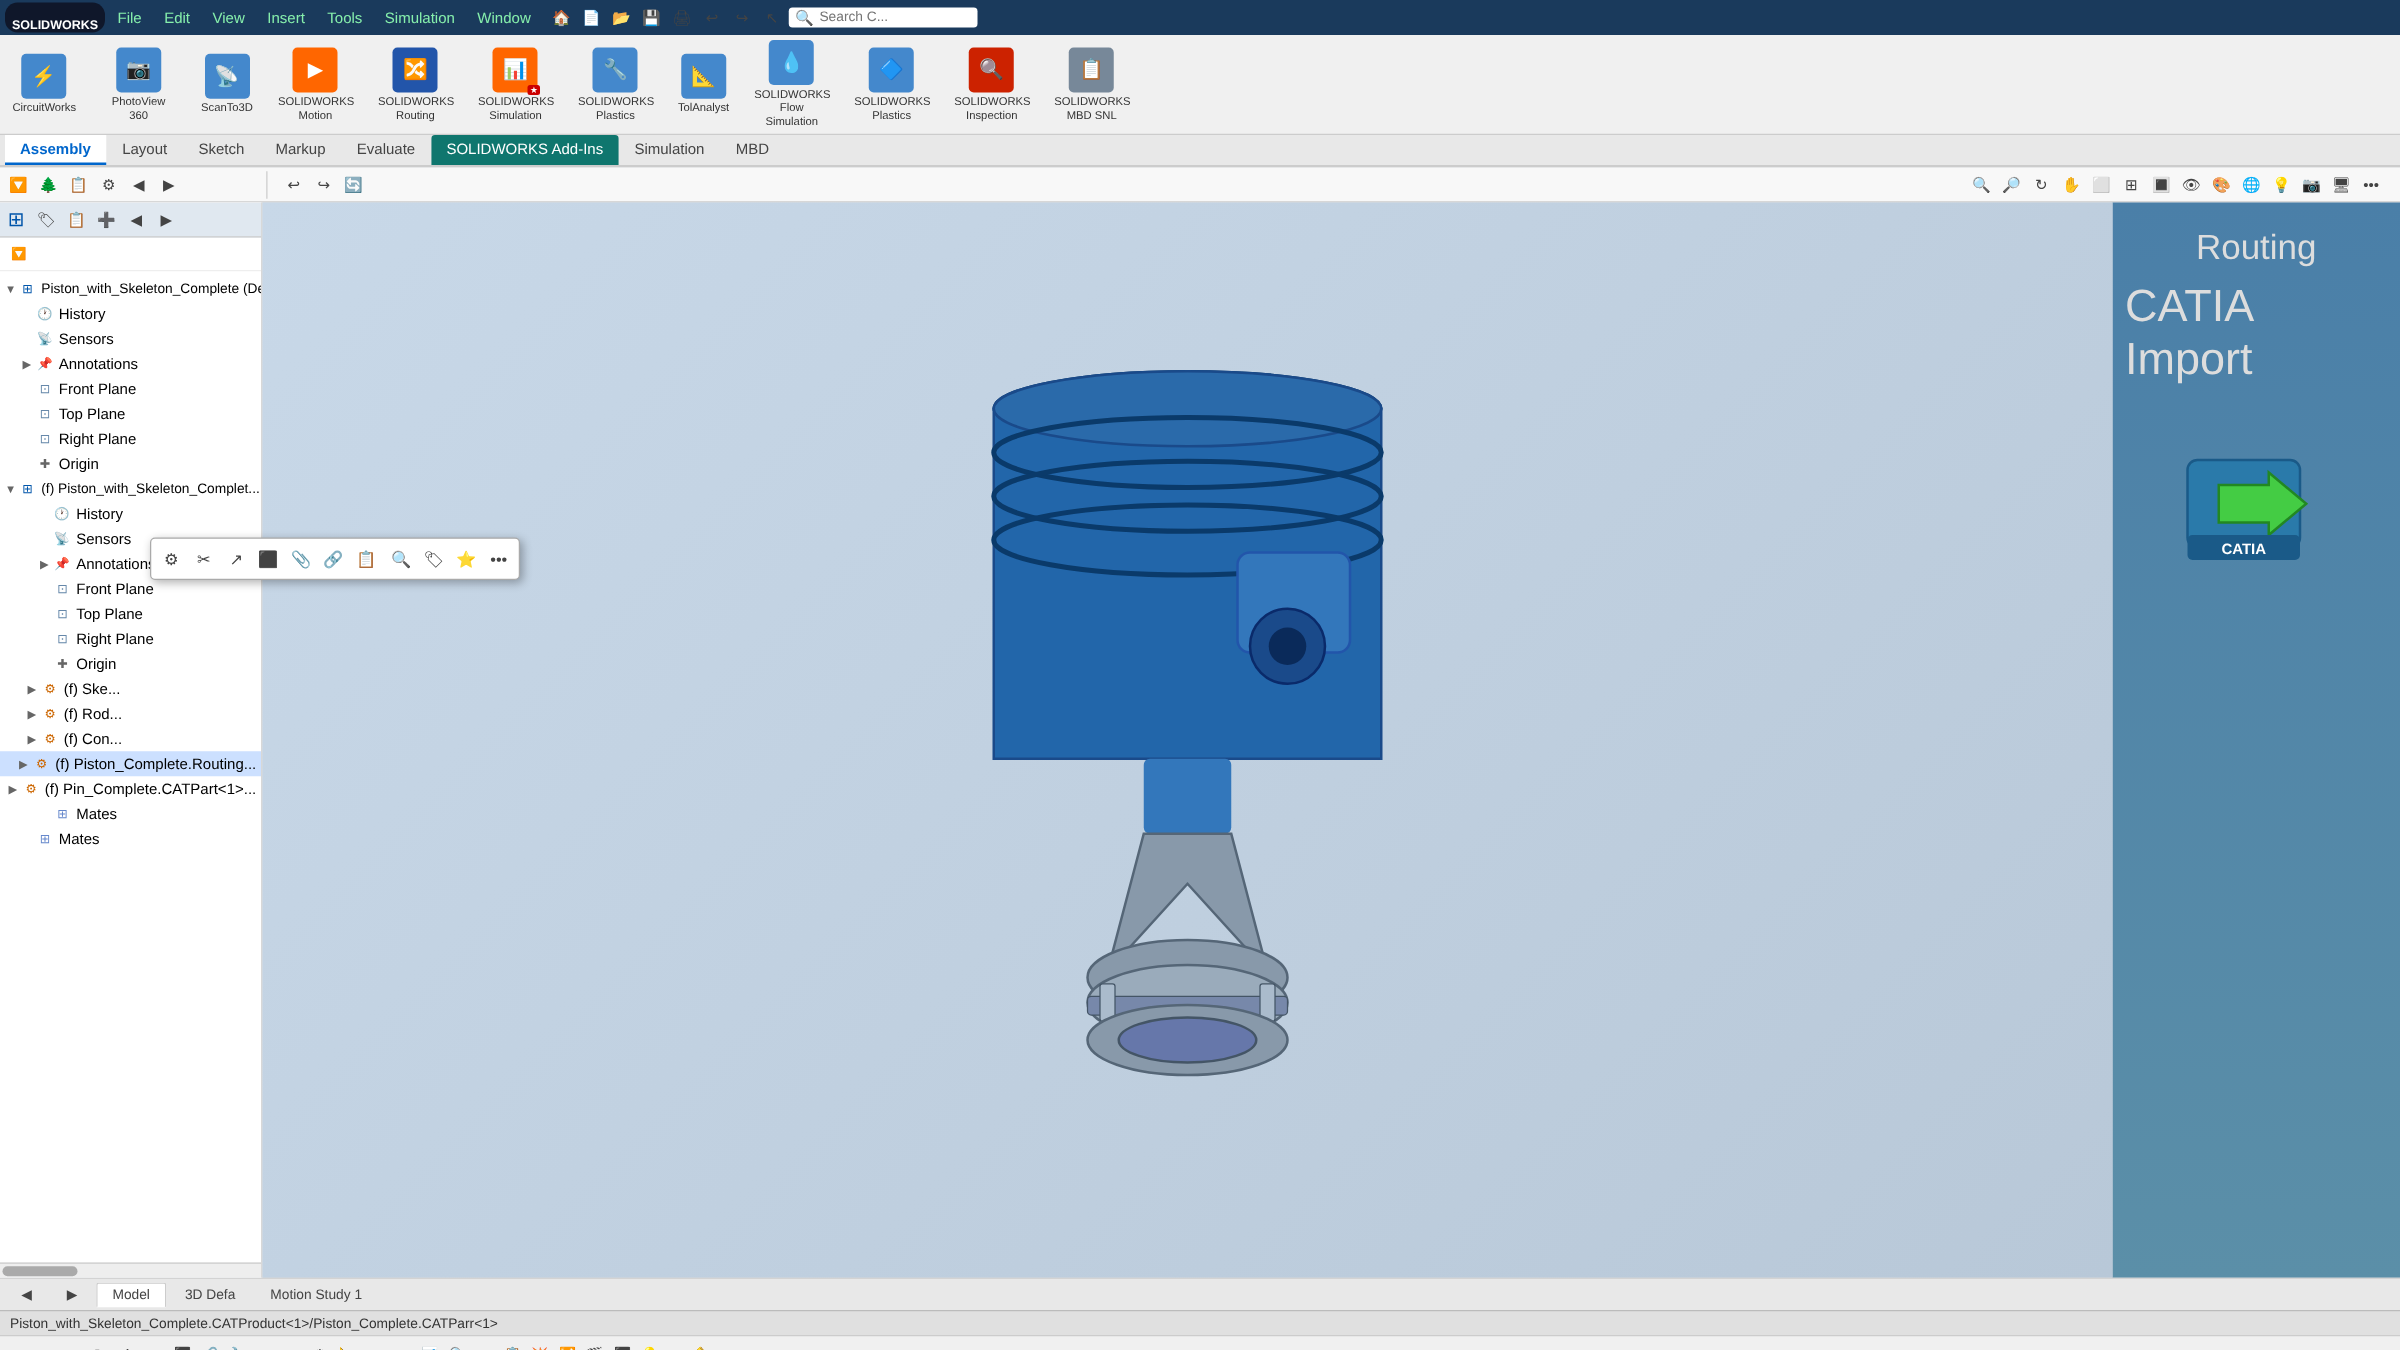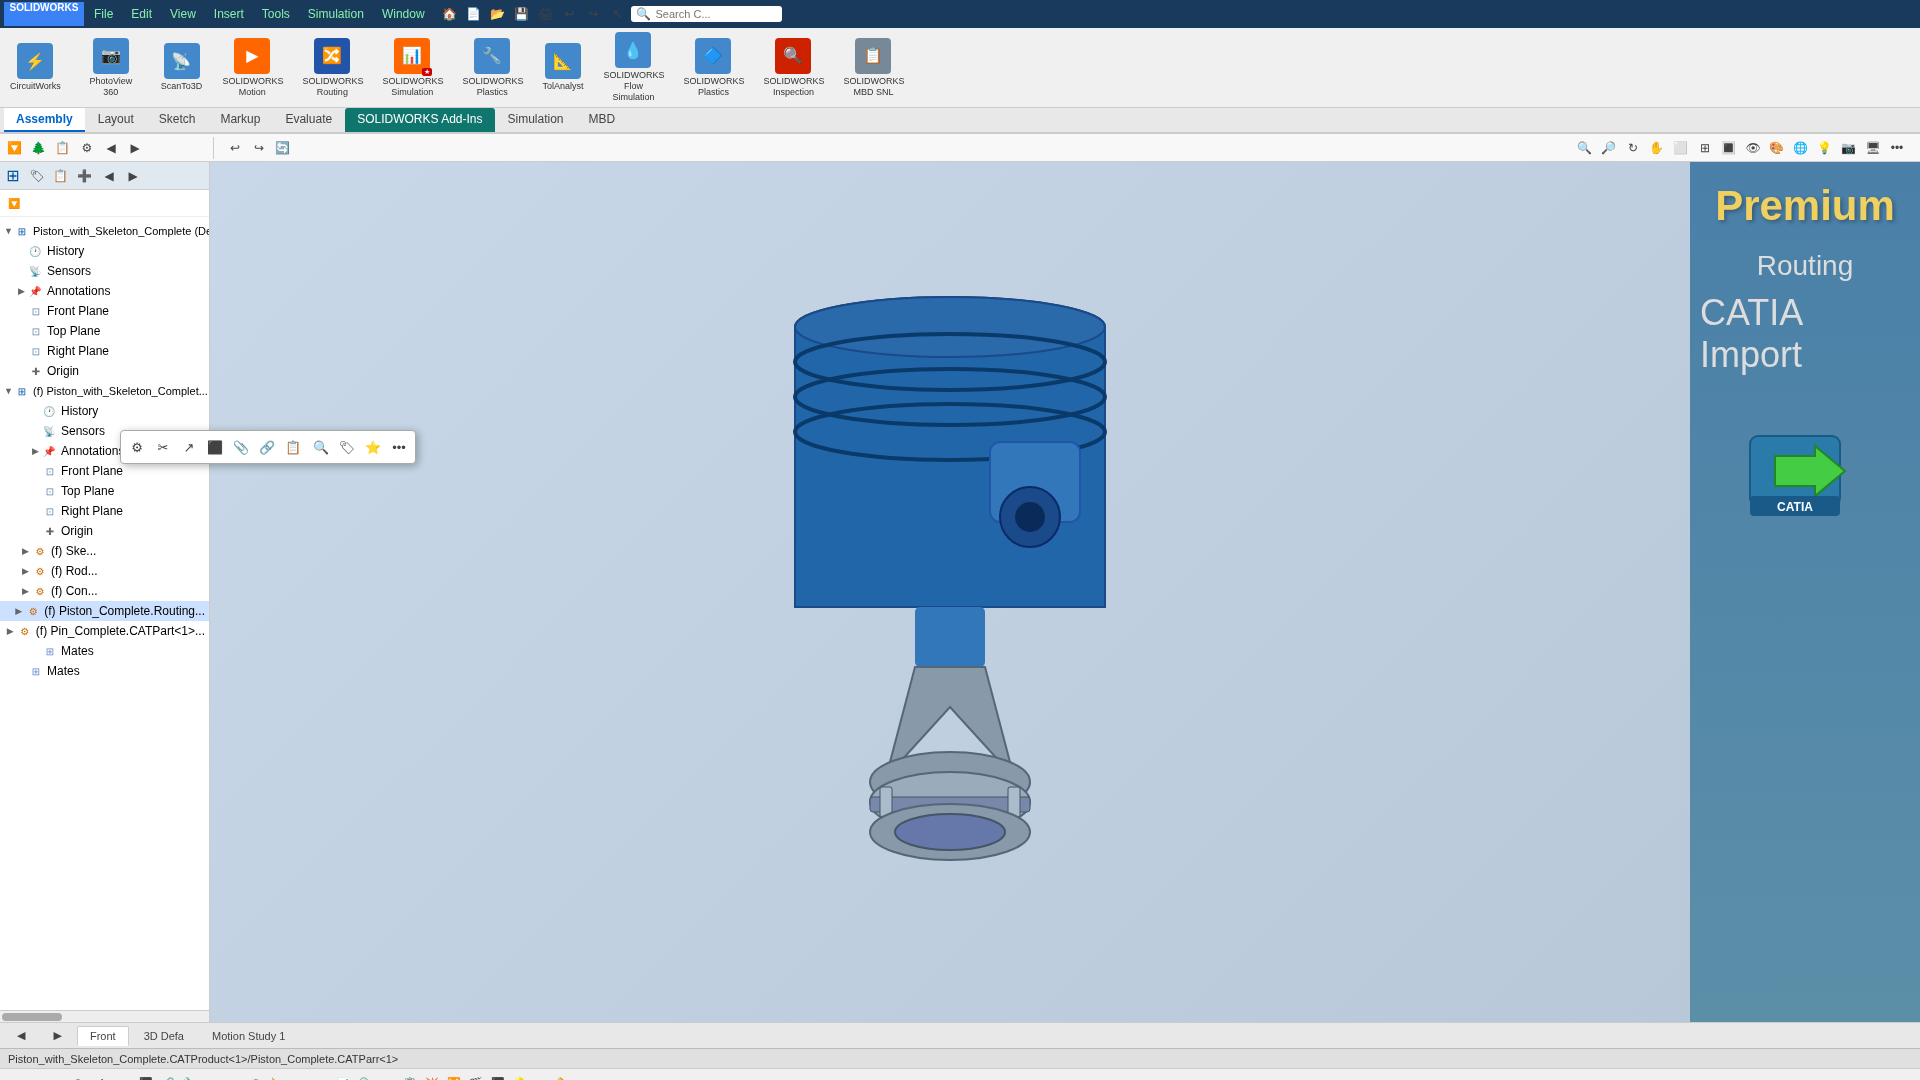--- a/index.html
+++ b/index.html
@@ -1,20 +1,20 @@
 <!DOCTYPE html>
 <html><head>
   <meta charset="utf-8">
   <style>
     * { margin: 0; padding: 0; box-sizing: border-box; }
     body { width: 1920px; height: 1080px; overflow: hidden; font-family: 'Segoe UI', Arial, sans-serif; font-size: 12px; background: #d0d8e0; }
 
     
     #menu-bar { display: flex; align-items: center; height: 28px; background: #1a3a5c; color: white; padding: 0 4px; gap: 2px; }
-    #menu-bar .logo { width: 80px; height: 24px; background: #3b82f6; display: flex; align-items: flex-start; justify-content: center; color: white; font-weight: bold; font-size: 10px; border-radius: 0; }
+    #menu-bar .logo { width: 80px; height: 24px; background: #0f172a; display: flex; align-items: flex-end; justify-content: center; color: white; font-weight: bold; font-size: 10px; border-radius: 10px; }
     #menu-bar .menu-item { padding: 2px 8px; cursor: pointer; color: #86efac; font-size: 12px; }
     #menu-bar .title-center { flex: 1; text-align: center; color: #ccc; font-size: 12px; }
     #menu-bar .search-area { display: flex; align-items: center; background: white; border-radius: 3px; padding: 1px 6px; gap: 4px; }
     #menu-bar .search-area input { border: none; outline: none; font-size: 11px; width: 120px; }
 
     
     #toolbar { display: flex; align-items: center; height: 80px; background: #f0f0f0; border-bottom: 1px solid #ccc; padding: 2px 4px; gap: 8px; }
     .toolbar-group { display: flex; flex-direction: column; align-items: center; gap: 2px; cursor: pointer; padding: 4px 6px; border-radius: 3px; }
     .toolbar-icon { width: 36px; height: 36px; background: #4488cc; border-radius: 4px; display: flex; align-items: center; justify-content: center; color: white; font-size: 16px; }
     .toolbar-icon.orange { background: #ff6600; }
@@ -432,40 +432,39 @@
 
       <rect x="180" y="545" width="12" height="30" fill="#aabbcc" stroke="#445566" stroke-width="1" rx="2"></rect>
       <rect x="308" y="545" width="12" height="30" fill="#aabbcc" stroke="#445566" stroke-width="1" rx="2"></rect>
 
       <ellipse cx="250" cy="590" rx="80" ry="28" fill="#8899aa" stroke="#556677" stroke-width="2"></ellipse>
       <ellipse cx="250" cy="590" rx="55" ry="18" fill="#6677aa" stroke="#445566" stroke-width="2"></ellipse>
     </svg>
   </div>
 
   <div id="right-panel">
-    <div class="premium-text">Premium</div>
     <div class="routing-text">Routing</div>
     <div class="catia-text">CATIA Import</div>
 
     <svg class="catia-logo" viewBox="0 0 120 120" width="120" height="120">
 
       <rect x="5" y="30" width="90" height="70" rx="8" fill="#2a7aaa" stroke="#1a5a88" stroke-width="2"></rect>
 
       <polygon points="30,50 70,50 70,40 100,65 70,90 70,80 30,80" fill="#44cc44" stroke="#228822" stroke-width="2"></polygon>
 
       <rect x="5" y="90" width="90" height="20" rx="4" fill="#1a5a88"></rect>
       <text x="50" y="105" text-anchor="middle" fill="white" font-size="12" font-weight="bold">CATIA</text>
     </svg>
   </div>
 </div>
 
 <div id="bottom-tabs">
   <div class="bottom-tab">◀</div>
   <div class="bottom-tab">▶</div>
-  <div class="bottom-tab active">Front</div>
+  <div class="bottom-tab active">Model</div>
   <div class="bottom-tab">3D Defa</div>
   <div class="bottom-tab">Motion Study 1</div>
 </div>
 
 <div id="status-bar">
   <span>Piston_with_Skeleton_Complete.CATProduct&lt;1&gt;/Piston_Complete.CATParr&lt;1&gt;</span>
 </div>
 
 <div id="bottom-toolbar">
   <div class="bt-icon">↖</div>

